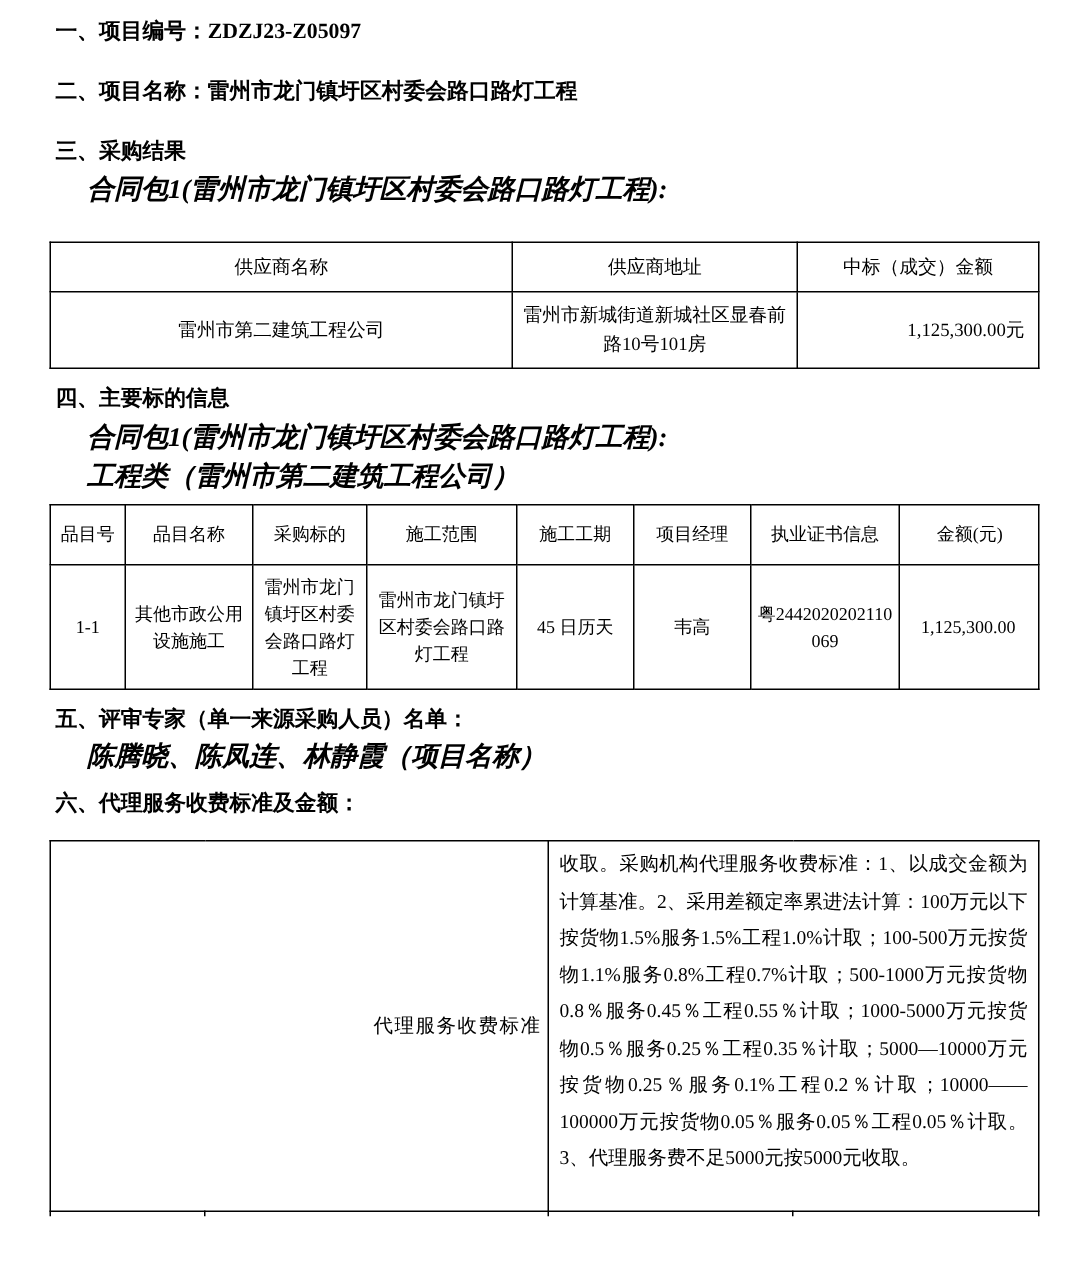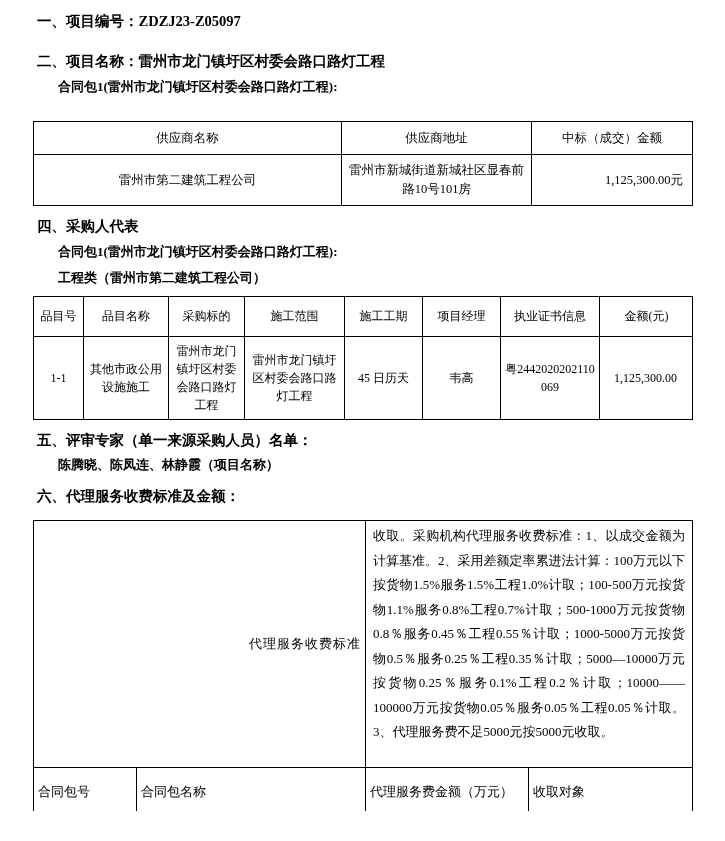--- a/index.html
+++ b/index.html
@@ -19,25 +19,26 @@
     overflow: hidden;
   }
   .heading {
     font-size: 14.5px;
     line-height: 18px;
     font-weight: bold;
     margin: 0 0 0 4px;
     white-space: nowrap;
   }
   .subtext {
-    font-size: 13px;
+    font-size: 18px;
     line-height: 17px;
     font-weight: bold;
     margin: 0 0 0 25px;
     white-space: nowrap;
+    font-style: italic;
   }
   .h2 { margin-top: 22px; }
   .h3 { margin-top: 22px; }
   .sub1 { margin-top: 8px; }
   .h4 { margin-top: 11px; }
   .sub2 { margin-top: 8px; }
   .sub3 { margin-top: 9px; }
   .h5 { margin-top: 11px; }
   .names { margin-top: 7px; }
   .h6 { margin-top: 14px; }
@@ -90,20 +91,21 @@
   }
   .fee-table .frow td { text-align: left; }
 </style>
 </head>
 <body>
 
 <div class="page">
 
   <div class="heading h1">一、项目编号：ZDZJ23-Z05097</div>
   <div class="heading h2">二、项目名称：雷州市龙门镇圩区村委会路口路灯工程</div>
+  <div class="heading h3">三、采购结果</div>
 
   <div class="subtext sub1">合同包1(雷州市龙门镇圩区村委会路口路灯工程):</div>
 
   <table class="supplier-table">
     <colgroup>
       <col style="width:308px">
         <col style="width:190px">
         <col style="width:161px">
     </colgroup>
     <tbody>
@@ -113,21 +115,21 @@
       <th>中标（成交）金额</th>
     </tr>
     <tr class="drow">
       <td>雷州市第二建筑工程公司</td>
       <td>雷州市新城街道新城社区显春前路10号101房</td>
       <td class="amount">1,125,300.00元</td>
     </tr>
   </tbody>
     </table>
 
-  <div class="heading h4">四、采购人代表</div>
+  <div class="heading h4">四、主要标的信息</div>
   <div class="subtext sub2">合同包1(雷州市龙门镇圩区村委会路口路灯工程):</div>
   <div class="subtext sub3">工程类（雷州市第二建筑工程公司）</div>
 
   <table class="subject-table">
     <colgroup>
       <col style="width:50px">
         <col style="width:85px">
         <col style="width:76px">
         <col style="width:100px">
       <col style="width:78px">

